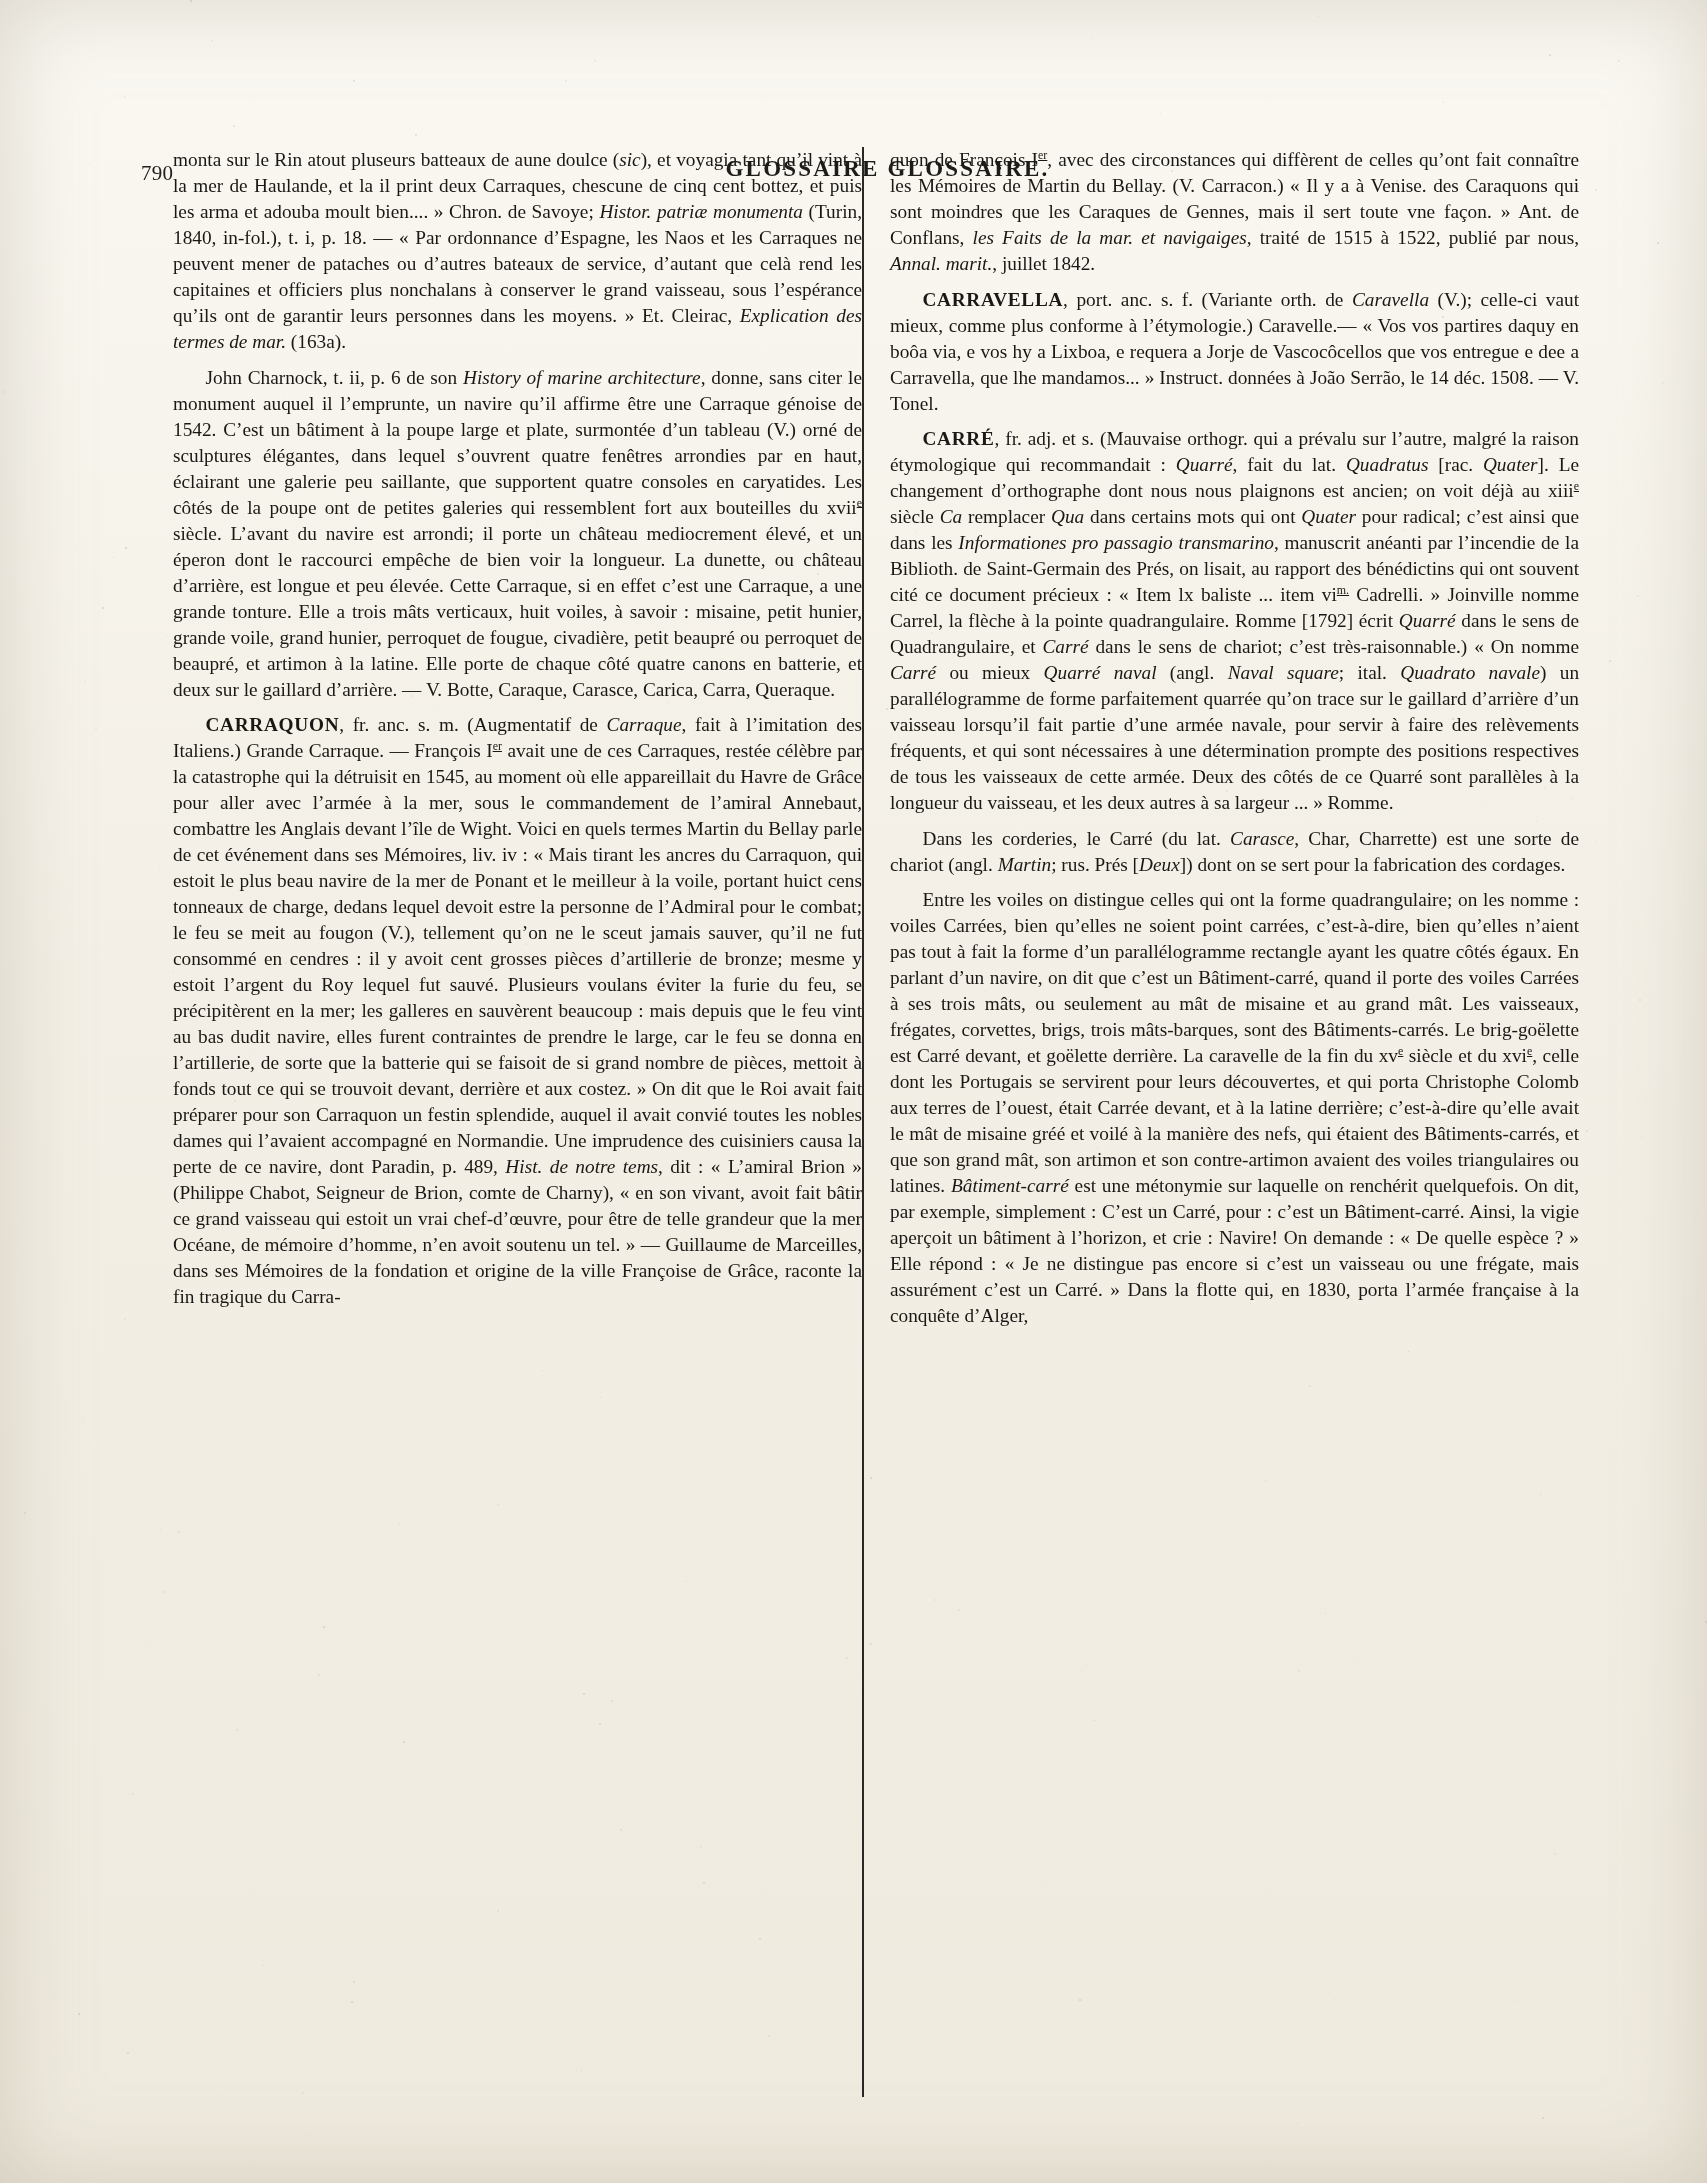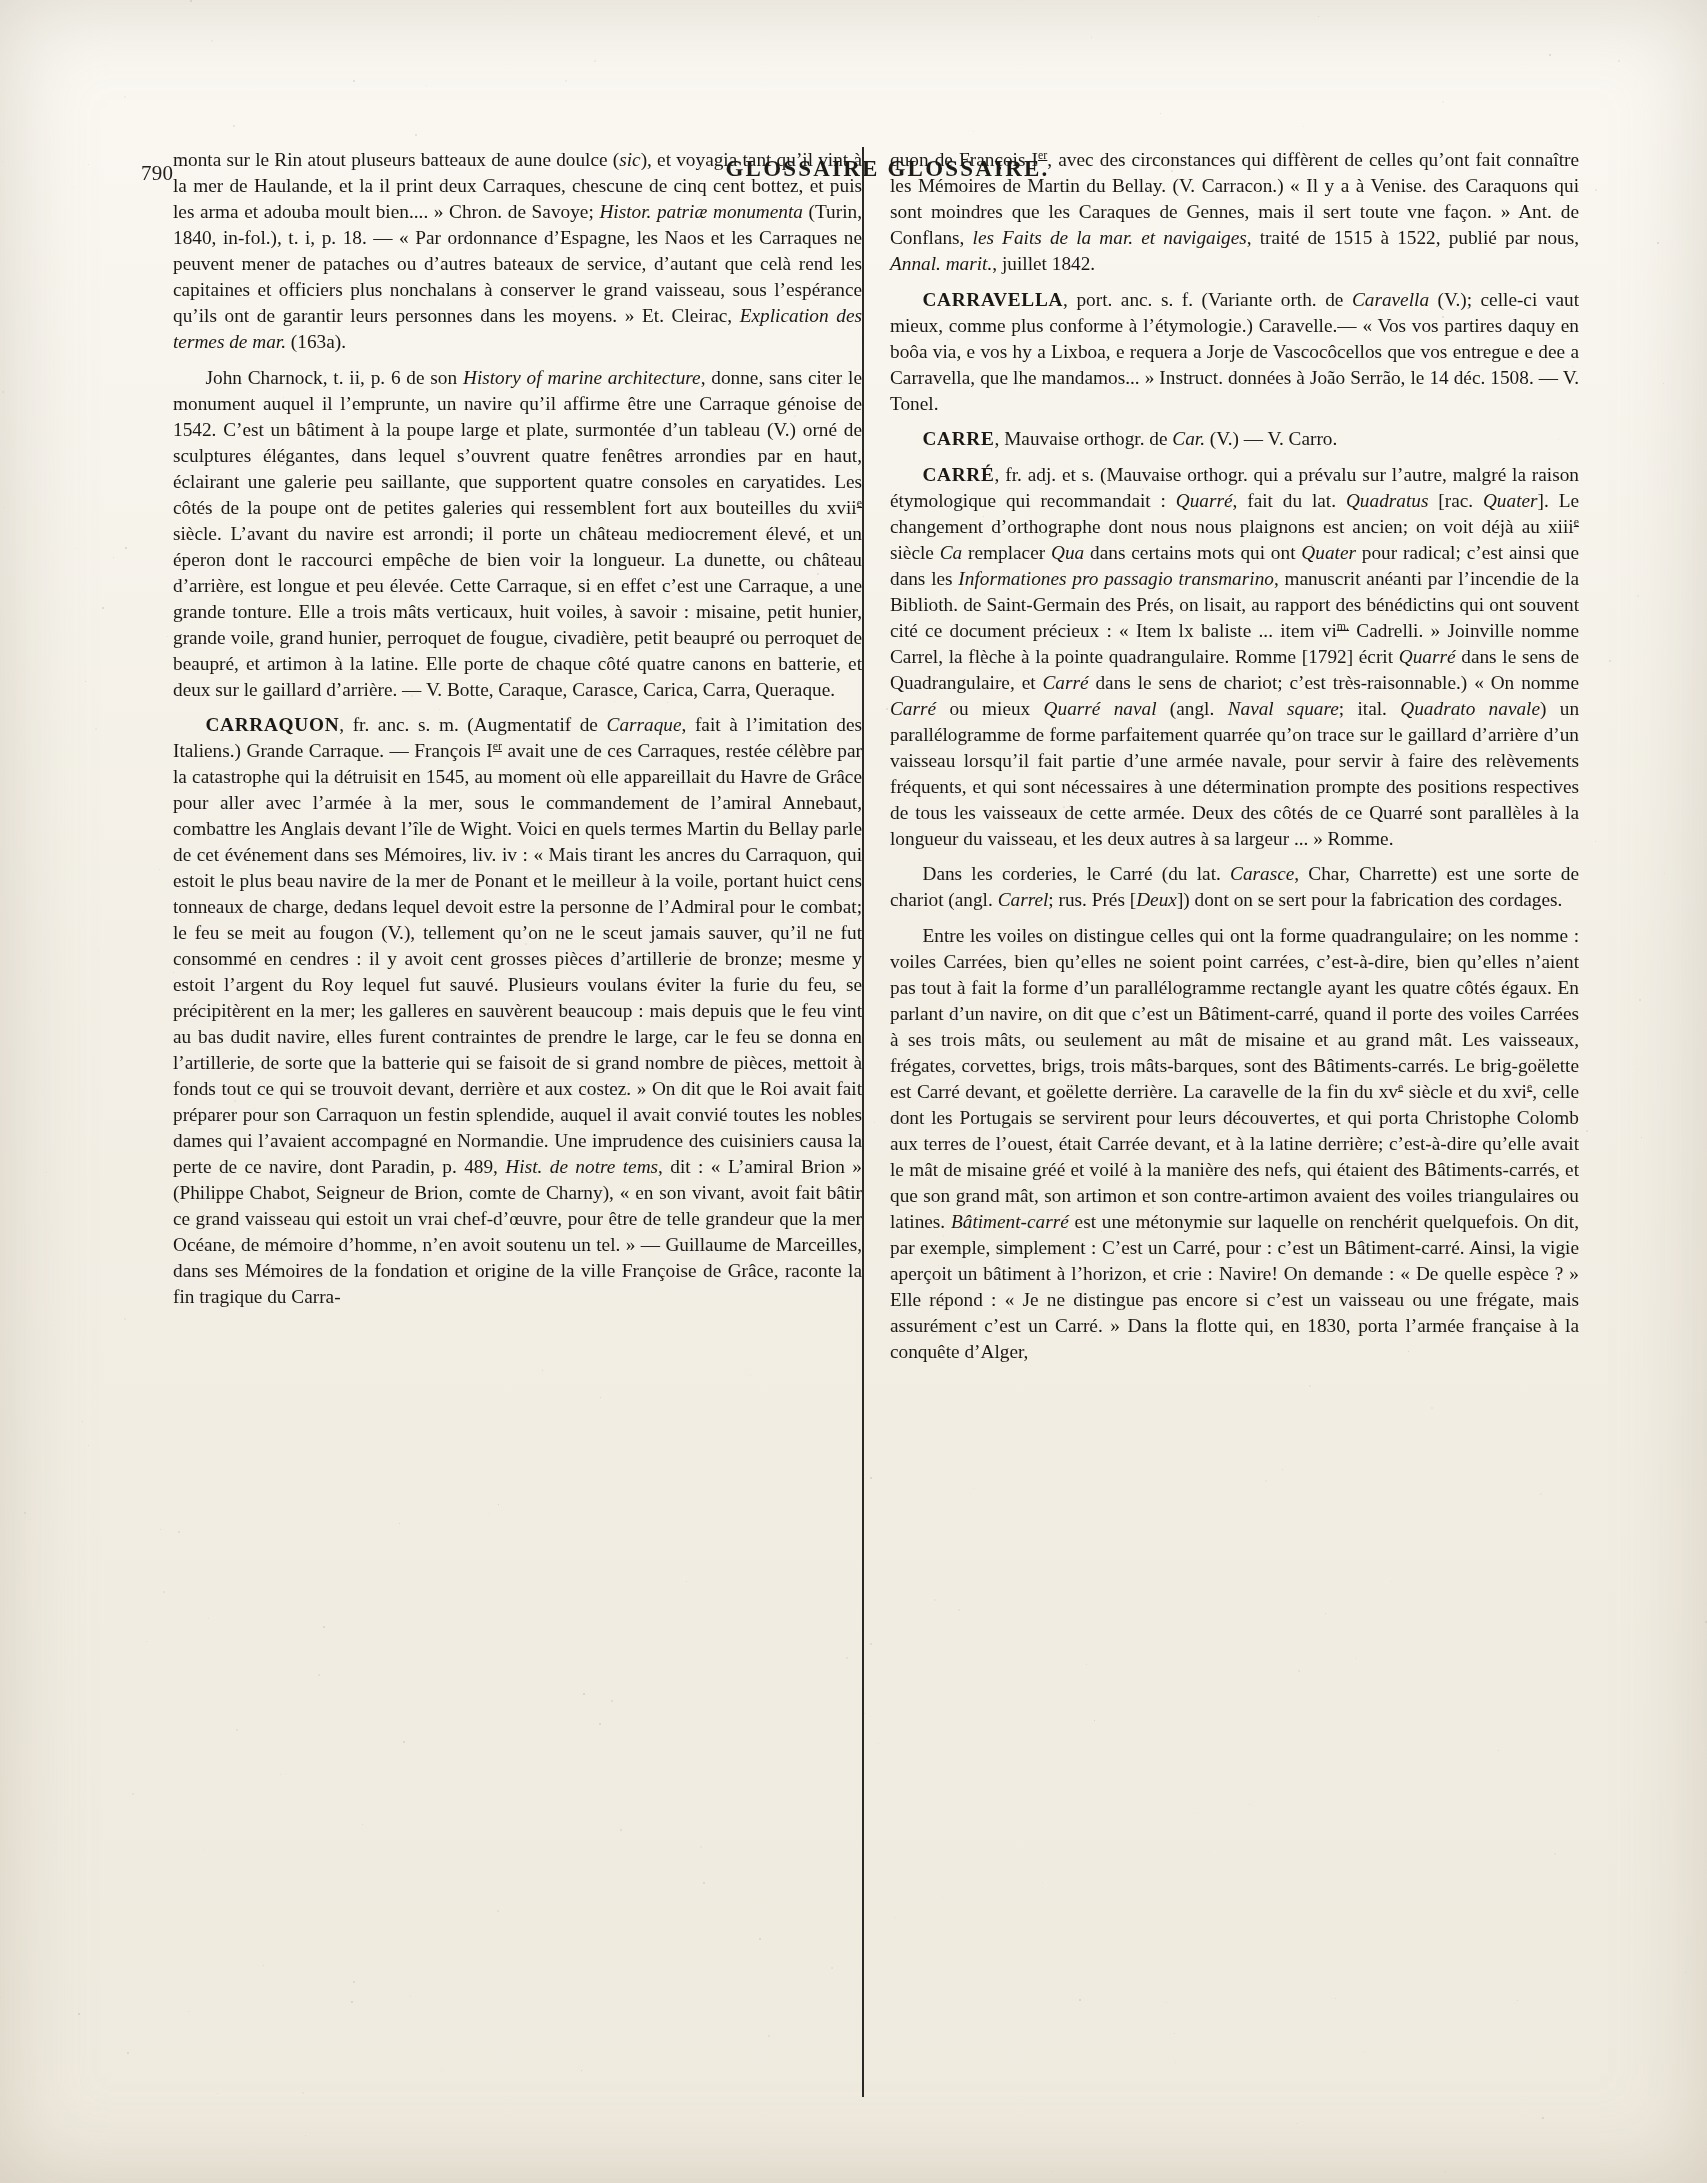--- a/index.html
+++ b/index.html
@@ -144,23 +144,22 @@
     <div class="columns">
       <div class="rule"></div>
       <div class="col col-left" id="col-left">
           <p class=""><span>monta sur le Rin atout pluseurs batteaux de aune doulce (</span><i>sic</i><span>), et voyagia tant qu’il vint à la mer de Haulande, et la il print deux Carraques, chescune de cinq cent bottez, et puis les arma et adouba moult bien.... » Chron. de Savoye; </span><i>Histor. patriæ monumenta</i><span> (Turin, 1840, in-fol.), t. i, p. 18. — « Par ordonnance d’Espagne, les Naos et les Carraques ne peuvent mener de pataches ou d’autres bateaux de service, d’autant que celà rend les capitaines et officiers plus nonchalans à conserver le grand vaisseau, sous l’espérance qu’ils ont de garantir leurs personnes dans les moyens. » Et. Cleirac, </span><i>Explication des termes de mar.</i><span> (163a).</span></p>
           <p class="ind gap"><span>John Charnock, t. ii, p. 6 de son </span><i>History of marine architecture</i><span>, donne, sans citer le monument auquel il l’emprunte, un navire qu’il affirme être une Carraque génoise de 1542. C’est un bâtiment à la poupe large et plate, surmontée d’un tableau (V.) orné de sculptures élégantes, dans lequel s’ouvrent quatre fenêtres arrondies par en haut, éclairant une galerie peu saillante, que supportent quatre consoles en caryatides. Les côtés de la poupe ont de petites galeries qui ressemblent fort aux bouteilles du xvii</span><sup>e</sup><span> siècle. L’avant du navire est arrondi; il porte un château mediocrement élevé, et un éperon dont le raccourci empêche de bien voir la longueur. La dunette, ou château d’arrière, est longue et peu élevée. Cette Carraque, si en effet c’est une Carraque, a une grande tonture. Elle a trois mâts verticaux, huit voiles, à savoir : misaine, petit hunier, grande voile, grand hunier, perroquet de fougue, civadière, petit beaupré ou perroquet de beaupré, et artimon à la latine. Elle porte de chaque côté quatre canons en batterie, et deux sur le gaillard d’arrière. — V. Botte, Caraque, Carasce, Carica, Carra, Queraque.</span></p>
           <p class="ind gap"><span class="hw">CARRAQUON</span><span>, fr. anc. s. m. (Augmentatif de </span><i>Carraque</i><span>, fait à l’imitation des Italiens.) Grande Carraque. — François I</span><sup>er</sup><span> avait une de ces Carraques, restée célèbre par la catastrophe qui la détruisit en 1545, au moment où elle appareillait du Havre de Grâce pour aller avec l’armée à la mer, sous le commandement de l’amiral Annebaut, combattre les Anglais devant l’île de Wight. Voici en quels termes Martin du Bellay parle de cet événement dans ses Mémoires, liv. iv : « Mais tirant les ancres du Carraquon, qui estoit le plus beau navire de la mer de Ponant et le meilleur à la voile, portant huict cens tonneaux de charge, dedans lequel devoit estre la personne de l’Admiral pour le combat; le feu se meit au fougon (V.), tellement qu’on ne le sceut jamais sauver, qu’il ne fut consommé en cendres : il y avoit cent grosses pièces d’artillerie de bronze; mesme y estoit l’argent du Roy lequel fut sauvé. Plusieurs voulans éviter la furie du feu, se précipitèrent en la mer; les galleres en sauvèrent beaucoup : mais depuis que le feu vint au bas dudit navire, elles furent contraintes de prendre le large, car le feu se donna en l’artillerie, de sorte que la batterie qui se faisoit de si grand nombre de pièces, mettoit à fonds tout ce qui se trouvoit devant, derrière et aux costez. » On dit que le Roi avait fait préparer pour son Carraquon un festin splendide, auquel il avait convié toutes les nobles dames qui l’avaient accompagné en Normandie. Une imprudence des cuisiniers causa la perte de ce navire, dont Paradin, p. 489, </span><i>Hist. de notre tems</i><span>, dit : « L’amiral Brion » (Philippe Chabot, Seigneur de Brion, comte de Charny), « en son vivant, avoit fait bâtir ce grand vaisseau qui estoit un vrai chef-d’œuvre, pour être de telle grandeur que la mer Océane, de mémoire d’homme, n’en avoit soutenu un tel. » — Guillaume de Marceilles, dans ses Mémoires de la fondation et origine de la ville Françoise de Grâce, raconte la fin tragique du Carra-</span></p>
         </div>
       <div class="col col-right" id="col-right">
           <p class=""><span>quon de François I</span><sup>er</sup><span>, avec des circonstances qui diffèrent de celles qu’ont fait connaître les Mémoires de Martin du Bellay. (V. Carracon.)   « Il y a à Venise. des Caraquons qui sont moindres que les Caraques de Gennes, mais il sert toute vne façon. » Ant. de Conflans, </span><i>les Faits de la mar. et navigaiges</i><span>, traité de 1515 à 1522, publié par nous, </span><i>Annal. marit.</i><span>, juillet 1842.</span></p>
           <p class="ind gap"><span class="hw">CARRAVELLA</span><span>, port. anc. s. f. (Variante orth. de </span><i>Caravella</i><span> (V.); celle-ci vaut mieux, comme plus conforme à l’étymologie.) Caravelle.— « Vos vos partires daquy en boôa via, e vos hy a Lixboa, e requera a Jorje de Vascocôcellos que vos entregue e dee a Carravella, que lhe mandamos... » Instruct. données à João Serrão, le 14 déc. 1508. — V. Tonel.</span></p>
-          <p class="ind gap"><span class="hw">CARRE</span><span>, Mauvaise orthogr. de </span><i>Car.</i><span> (V.) — V. Carro.</span></p>
           <p class="ind gap"><span class="hw">CARRÉ</span><span>, fr. adj. et s. (Mauvaise orthogr. qui a prévalu sur l’autre, malgré la raison étymologique qui recommandait : </span><i>Quarré</i><span>, fait du lat. </span><i>Quadratus</i><span> [rac. </span><i>Quater</i><span>]. Le changement d’orthographe dont nous nous plaignons est ancien; on voit déjà au xiii</span><sup>e</sup><span> siècle </span><i>Ca</i><span> remplacer </span><i>Qua</i><span> dans certains mots qui ont </span><i>Quater</i><span> pour radical; c’est ainsi que dans les </span><i>Informationes pro passagio transmarino</i><span>, manuscrit anéanti par l’incendie de la Biblioth. de Saint-Germain des Prés, on lisait, au rapport des bénédictins qui ont souvent cité ce document précieux : « Item lx baliste ... item vi</span><sup>m.</sup><span> Cadrelli. » Joinville nomme Carrel, la flèche à la pointe quadrangulaire. Romme [1792] écrit </span><i>Quarré</i><span> dans le sens de Quadrangulaire, et </span><i>Carré</i><span> dans le sens de chariot; c’est très-raisonnable.) « On nomme </span><i>Carré</i><span> ou mieux </span><i>Quarré naval</i><span> (angl. </span><i>Naval square</i><span>; ital. </span><i>Quadrato navale</i><span>) un parallélogramme de forme parfaitement quarrée qu’on trace sur le gaillard d’arrière d’un vaisseau lorsqu’il fait partie d’une armée navale, pour servir à faire des relèvements fréquents, et qui sont nécessaires à une détermination prompte des positions respectives de tous les vaisseaux de cette armée. Deux des côtés de ce Quarré sont parallèles à la longueur du vaisseau, et les deux autres à sa largeur ... » Romme.</span></p>
-          <p class="ind gap"><span>Dans les corderies, le Carré (du lat. </span><i>Carasce</i><span>, Char, Charrette) est une sorte de chariot (angl. </span><i>Carrel</i><span>; rus. Prés [</span><i>Deux</i><span>]) dont on se sert pour la fabrication des cordages.</span></p>
+          <p class="ind gap"><span>Dans les corderies, le Carré (du lat. </span><i>Carasce</i><span>, Char, Charrette) est une sorte de chariot (angl. </span><i>Martin</i><span>; rus. Prés [</span><i>Deux</i><span>]) dont on se sert pour la fabrication des cordages.</span></p>
           <p class="ind gap"><span>Entre les voiles on distingue celles qui ont la forme quadrangulaire; on les nomme : voiles Carrées, bien qu’elles ne soient point carrées, c’est-à-dire, bien qu’elles n’aient pas tout à fait la forme d’un parallélogramme rectangle ayant les quatre côtés égaux. En parlant d’un navire, on dit que c’est un Bâtiment-carré, quand il porte des voiles Carrées à ses trois mâts, ou seulement au mât de misaine et au grand mât. Les vaisseaux, frégates, corvettes, brigs, trois mâts-barques, sont des Bâtiments-carrés. Le brig-goëlette est Carré devant, et goëlette derrière. La caravelle de la fin du xv</span><sup>e</sup><span> siècle et du xvi</span><sup>e</sup><span>, celle dont les Portugais se servirent pour leurs découvertes, et qui porta Christophe Colomb aux terres de l’ouest, était Carrée devant, et à la latine derrière; c’est-à-dire qu’elle avait le mât de misaine gréé et voilé à la manière des nefs, qui étaient des Bâtiments-carrés, et que son grand mât, son artimon et son contre-artimon avaient des voiles triangulaires ou latines. </span><i>Bâtiment-carré</i><span> est une métonymie sur laquelle on renchérit quelquefois. On dit, par exemple, simplement : C’est un Carré, pour : c’est un Bâtiment-carré. Ainsi, la vigie aperçoit un bâtiment à l’horizon, et crie : Navire! On demande : « De quelle espèce ? » Elle répond : « Je ne distingue pas encore si c’est un vaisseau ou une frégate, mais assurément c’est un Carré. » Dans la flotte qui, en 1830, porta l’armée française à la conquête d’Alger,</span></p>
         </div>
     </div>
 
   </div>
   <div class="edge-shadow"></div>
 <div class="speck" style="width: 1.6px; height: 1.6px; left: 583px; top: 1693px; opacity: 0.42;"></div>
     <div class="speck" style="width: 0.7px; height: 0.7px; left: 1325px; top: 1613px; opacity: 0.36;"></div>
     <div class="speck" style="width: 0.9px; height: 0.9px; left: 203px; top: 1849px; opacity: 0.25;"></div>
     <div class="speck" style="width: 0.8px; height: 0.8px; left: 362px; top: 1824px; opacity: 0.42;"></div>

